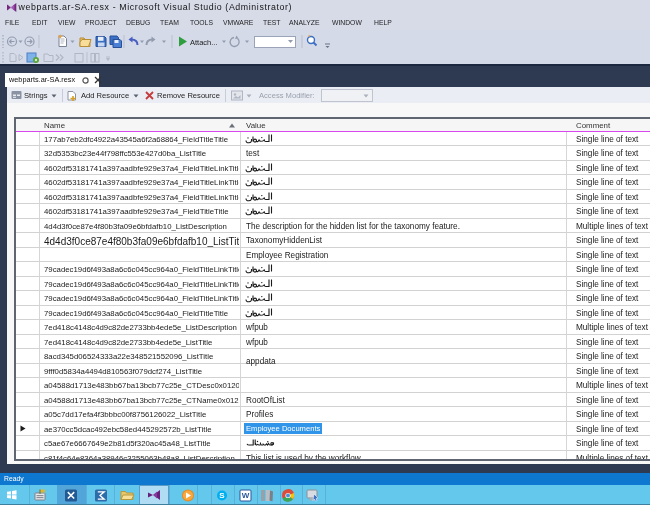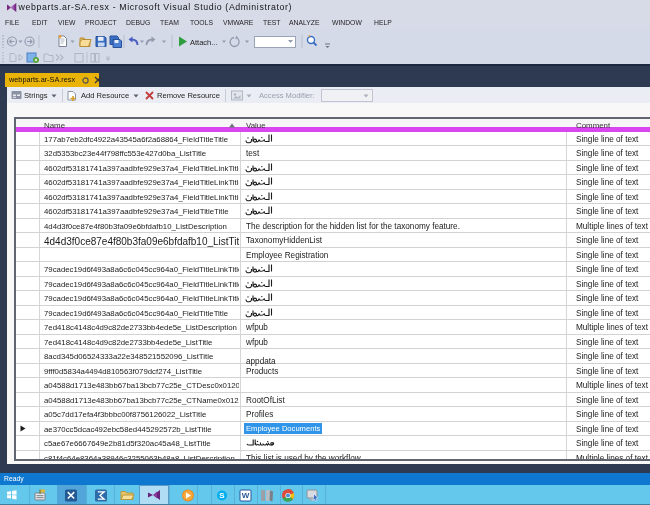--- a/index.html
+++ b/index.html
@@ -82,21 +82,21 @@
       <path d="M56,3.5 l3,3 -3,3 M60,3.5 l3,3 -3,3" stroke="#b0b6c4" stroke-width="1.2" fill="none"></path>
       <rect x="75" y="2.5" width="8" height="8.5" fill="none" stroke="#b0b6c4" stroke-width="1"></rect>
       <path d="M87,1 v11" stroke="#b9bfcc" stroke-width="1"></path>
       <rect x="91" y="2.5" width="3.5" height="8.5" fill="none" stroke="#b0b6c4" stroke-width="1"></rect>
       <rect x="95.5" y="2.5" width="3.5" height="8.5" fill="none" stroke="#b0b6c4" stroke-width="1"></rect>
       <path d="M106,6 h4 M106.5,7.5 l1.5,2 1.5,-2 z" fill="#b0b6c4" stroke="#b0b6c4" stroke-width="0.8"></path>
     </svg>
   </div>
 <div class="abs" style="left:0;top:64px;width:650px;height:409px;background:#2d3a52">
     <div class="abs" style="left:0;top:0;width:650px;height:1.5px;background:#1c2740"></div>
-    <div class="abs" style="left:5px;top:8.5px;width:94px;height:14px;background:#eab308;font-size:7.3px;color:#111">
+    <div class="abs" style="left:5px;top:8.5px;width:94px;height:14px;background:#ffffff;font-size:7.3px;color:#111">
       <span class="abs" style="left:4px;top:2.5px">webparts.ar-SA.resx</span>
       <svg class="abs" style="left:77px;top:4px" width="7" height="7">
         <circle cx="3.5" cy="3.5" r="2.6" fill="none" stroke="#555" stroke-width="1.2"></circle>
       </svg>
       <svg class="abs" style="left:89px;top:3.5px" width="8" height="8">
         <path d="M1,1 L7,7 M7,1 L1,7" stroke="#333" stroke-width="1.3"></path>
       </svg>
     </div>
     <div class="abs" style="left:7px;top:22.5px;width:643px;height:377.5px;background:#f8f8f8">
       <div class="abs" style="left:0;top:0;width:643px;height:16px;background:#eaedf4;font-size:7.6px;color:#1e1e1e">
@@ -136,21 +136,21 @@
         <div class="abs" style="left:314px;top:2px;width:52px;height:13px;background:#f0f1f4;border:1px solid #c0c4d0">
           <svg class="abs" style="right:2px;top:4px" width="7" height="5">
             <path d="M0.5,0.5 l2.5,3 2.5,-3 z" fill="#aab0bc"></path>
           </svg>
         </div>
       </div>
       <div class="abs" style="left:7px;top:30.5px;width:636px;height:344px;border:2px solid #5f6672;border-right:none;background:#fff;overflow:hidden">
         <div class="abs" style="left:23px;top:0;width:1px;height:340px;background:#d6d6d6"></div>
         <div class="abs" style="left:224px;top:0;width:1px;height:340px;background:#d6d6d6"></div>
         <div class="abs" style="left:550px;top:0;width:1px;height:340px;background:#d6d6d6"></div>
-        <div class="abs" style="left:0;top:0;width:634px;height:12.5px;background:#f6f6f6;border-bottom:5px solid #d946ef;font-size:7.9px;color:#333">
+        <div class="abs" style="left:0;top:0;width:634px;height:12.5px;background:#f6f6f6;border-bottom:1px solid #d946ef;font-size:7.9px;color:#333">
           <span class="abs" style="left:28px;top:2px">Name</span>
           <svg class="abs" style="left:212px;top:4px" width="8" height="5">
             <path d="M4,0.5 l3,4 h-6 z" fill="#6a7078"></path>
           </svg>
           <span class="abs" style="left:230px;top:2px">Value</span>
           <span class="abs" style="left:560px;top:2px">Comment</span>
         </div>
         <div class="abs" style="left:0;top:12.5px;width:634px;height:14.5px;border-bottom:1px solid #d2d2d2;font-size:8.2px;color:#1b1b1b">
           <div class="abs" style="left:28px;top:3px;width:195px;overflow:hidden;white-space:nowrap;font-size:7.8px">177ab7eb2dfc4922a43545a6f2a68864_FieldTitleTitle</div>
           <div class="abs" style="left:229px;top:1px"><svg width="28" height="13" viewBox="0 0 28 13" style="vertical-align:-3px">
@@ -333,21 +333,20 @@
           <div class="abs" style="left:230px;top:3px;width:318px;overflow:hidden;white-space:nowrap">wfpub</div>
           <div class="abs" style="left:560px;top:3px">Single line of text</div>
         </div>
         <div class="abs" style="left:0;top:230.0px;width:634px;height:14.5px;border-bottom:1px solid #d2d2d2;font-size:8.2px;color:#1b1b1b">
           <div class="abs" style="left:28px;top:3px;width:195px;overflow:hidden;white-space:nowrap;font-size:7.8px">8acd345d06524333a22e348521552096_ListTitle</div>
           <div class="abs" style="left:230px;top:8px;width:318px;overflow:hidden;white-space:nowrap">appdata</div>
           <div class="abs" style="left:560px;top:3px">Single line of text</div>
         </div>
         <div class="abs" style="left:0;top:244.5px;width:634px;height:14.5px;border-bottom:1px solid #d2d2d2;font-size:8.2px;color:#1b1b1b">
           <div class="abs" style="left:28px;top:3px;width:195px;overflow:hidden;white-space:nowrap;font-size:7.8px">9fff0d5834a4494d810563f079dcf274_ListTitle</div>
-          <div class="abs" style="left:230px;top:3px;width:318px;overflow:hidden;white-space:nowrap">Products</div>
           <div class="abs" style="left:560px;top:3px">Single line of text</div>
         </div>
         <div class="abs" style="left:0;top:259.0px;width:634px;height:14.5px;border-bottom:1px solid #d2d2d2;font-size:8.2px;color:#1b1b1b">
           <div class="abs" style="left:28px;top:3px;width:195px;overflow:hidden;white-space:nowrap;font-size:7.8px">a04588d1713e483bb67ba13bcb77c25e_CTDesc0x01200100</div>
           <div class="abs" style="left:560px;top:3px">Multiple lines of text</div>
         </div>
         <div class="abs" style="left:0;top:273.5px;width:634px;height:14.5px;border-bottom:1px solid #d2d2d2;font-size:8.2px;color:#1b1b1b">
           <div class="abs" style="left:28px;top:3px;width:195px;overflow:hidden;white-space:nowrap;font-size:7.8px">a04588d1713e483bb67ba13bcb77c25e_CTName0x01200100</div>
           <div class="abs" style="left:230px;top:3px;width:318px;overflow:hidden;white-space:nowrap">RootOfList</div>
           <div class="abs" style="left:560px;top:3px">Single line of text</div>

